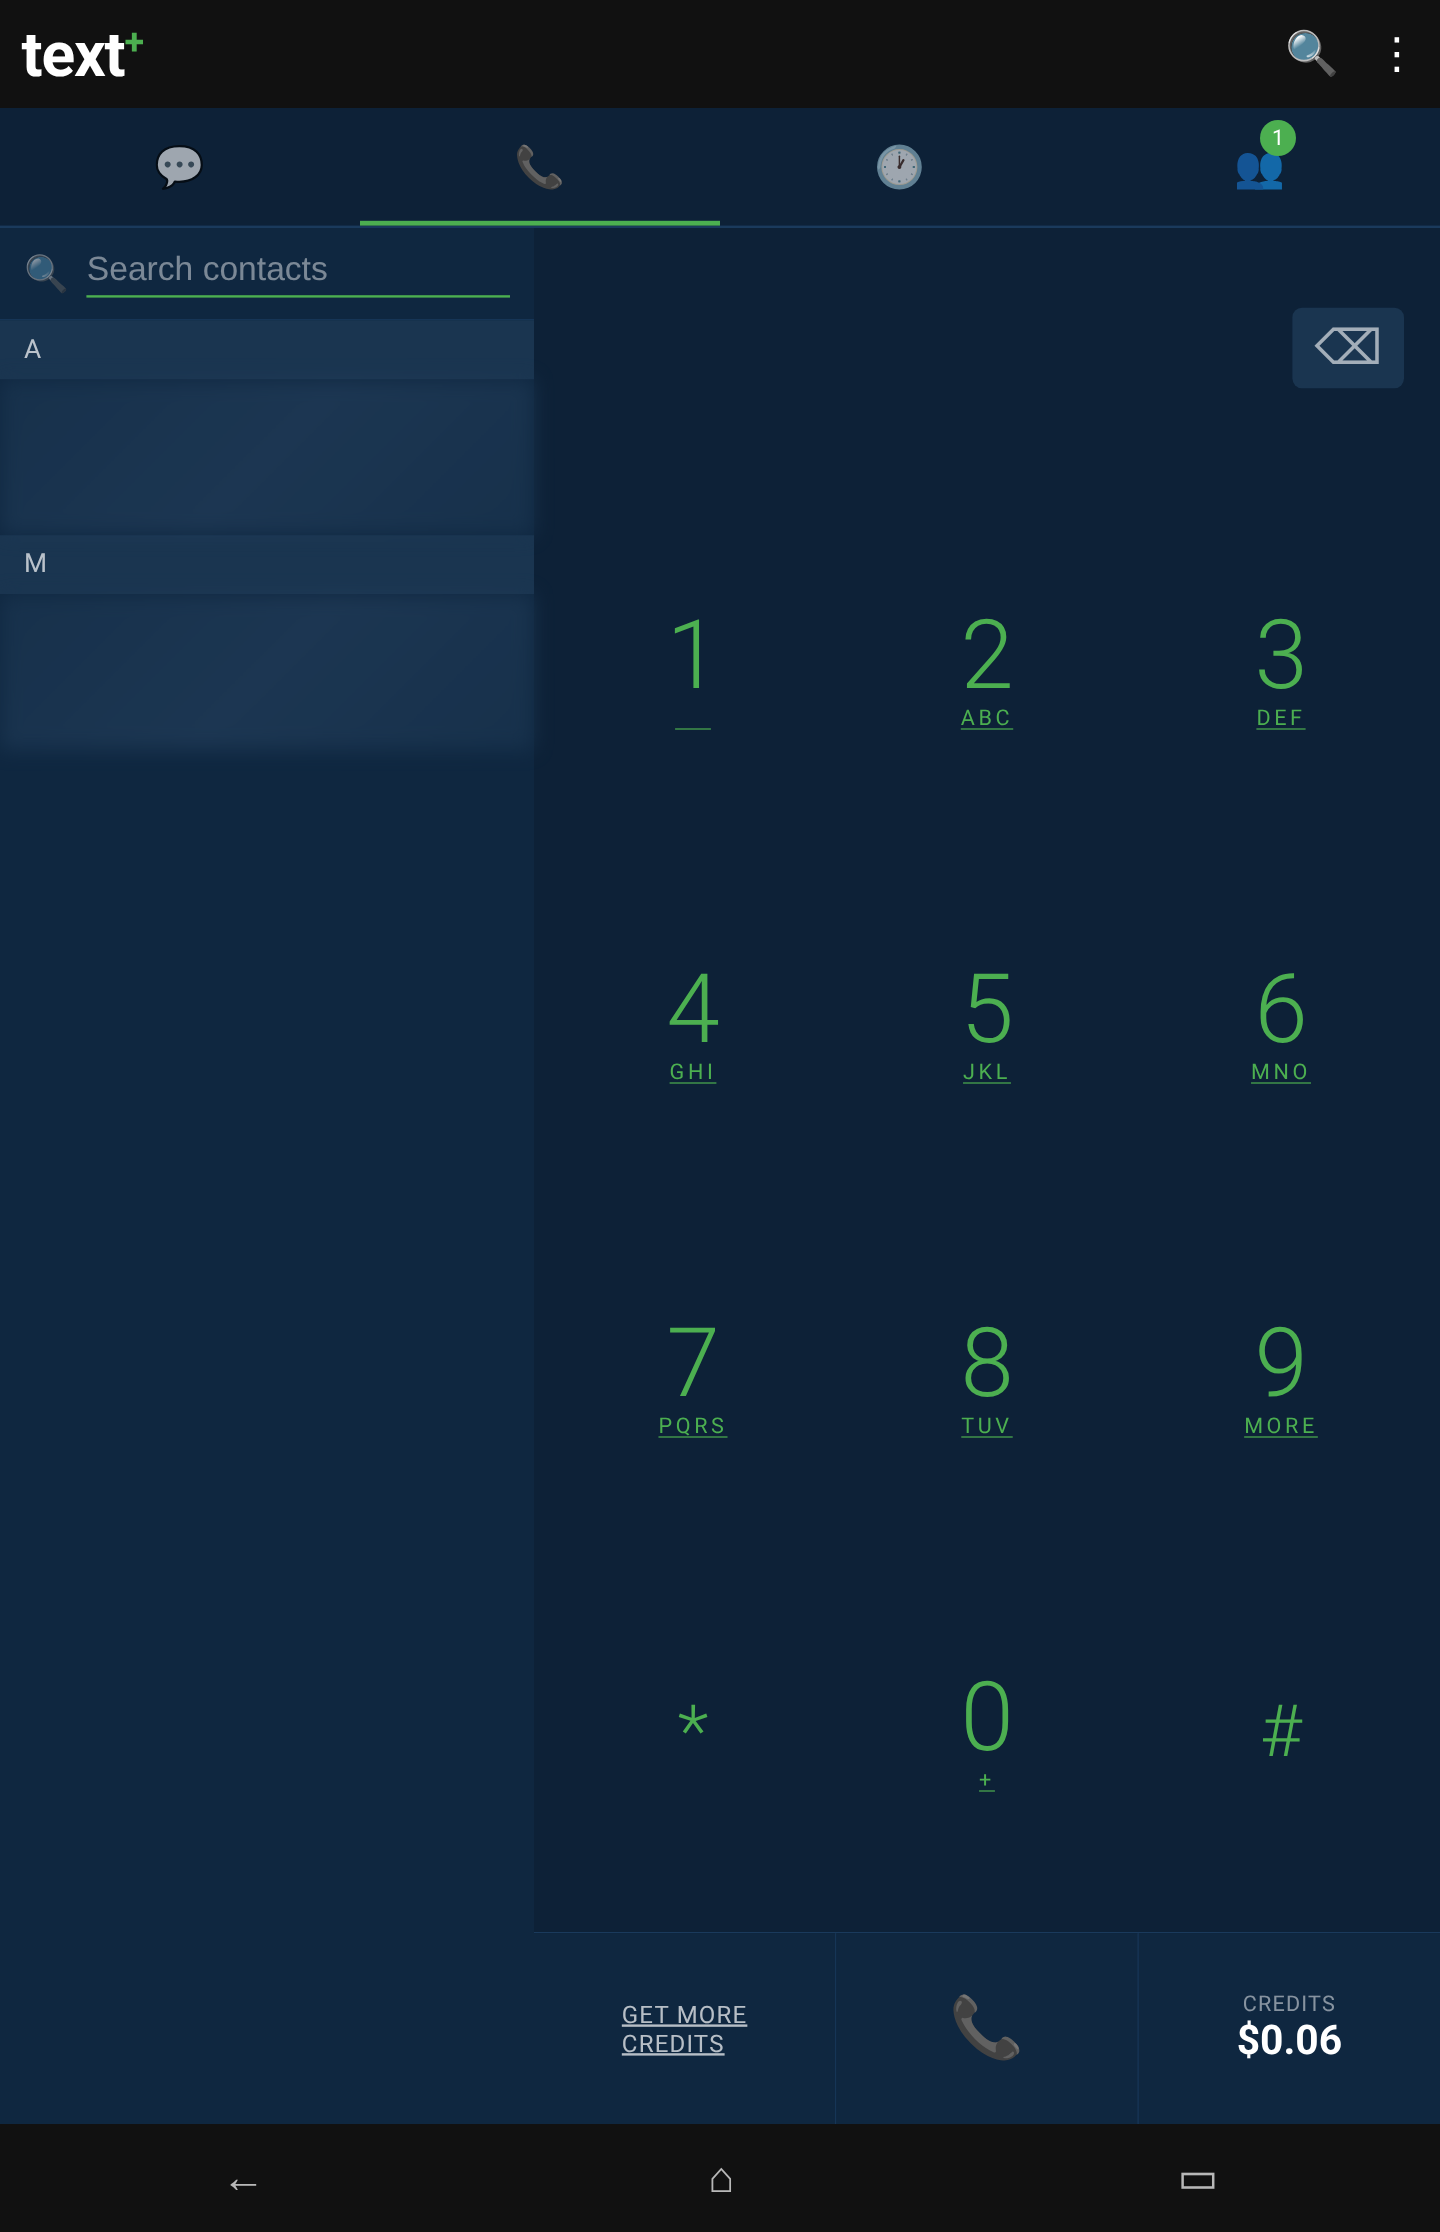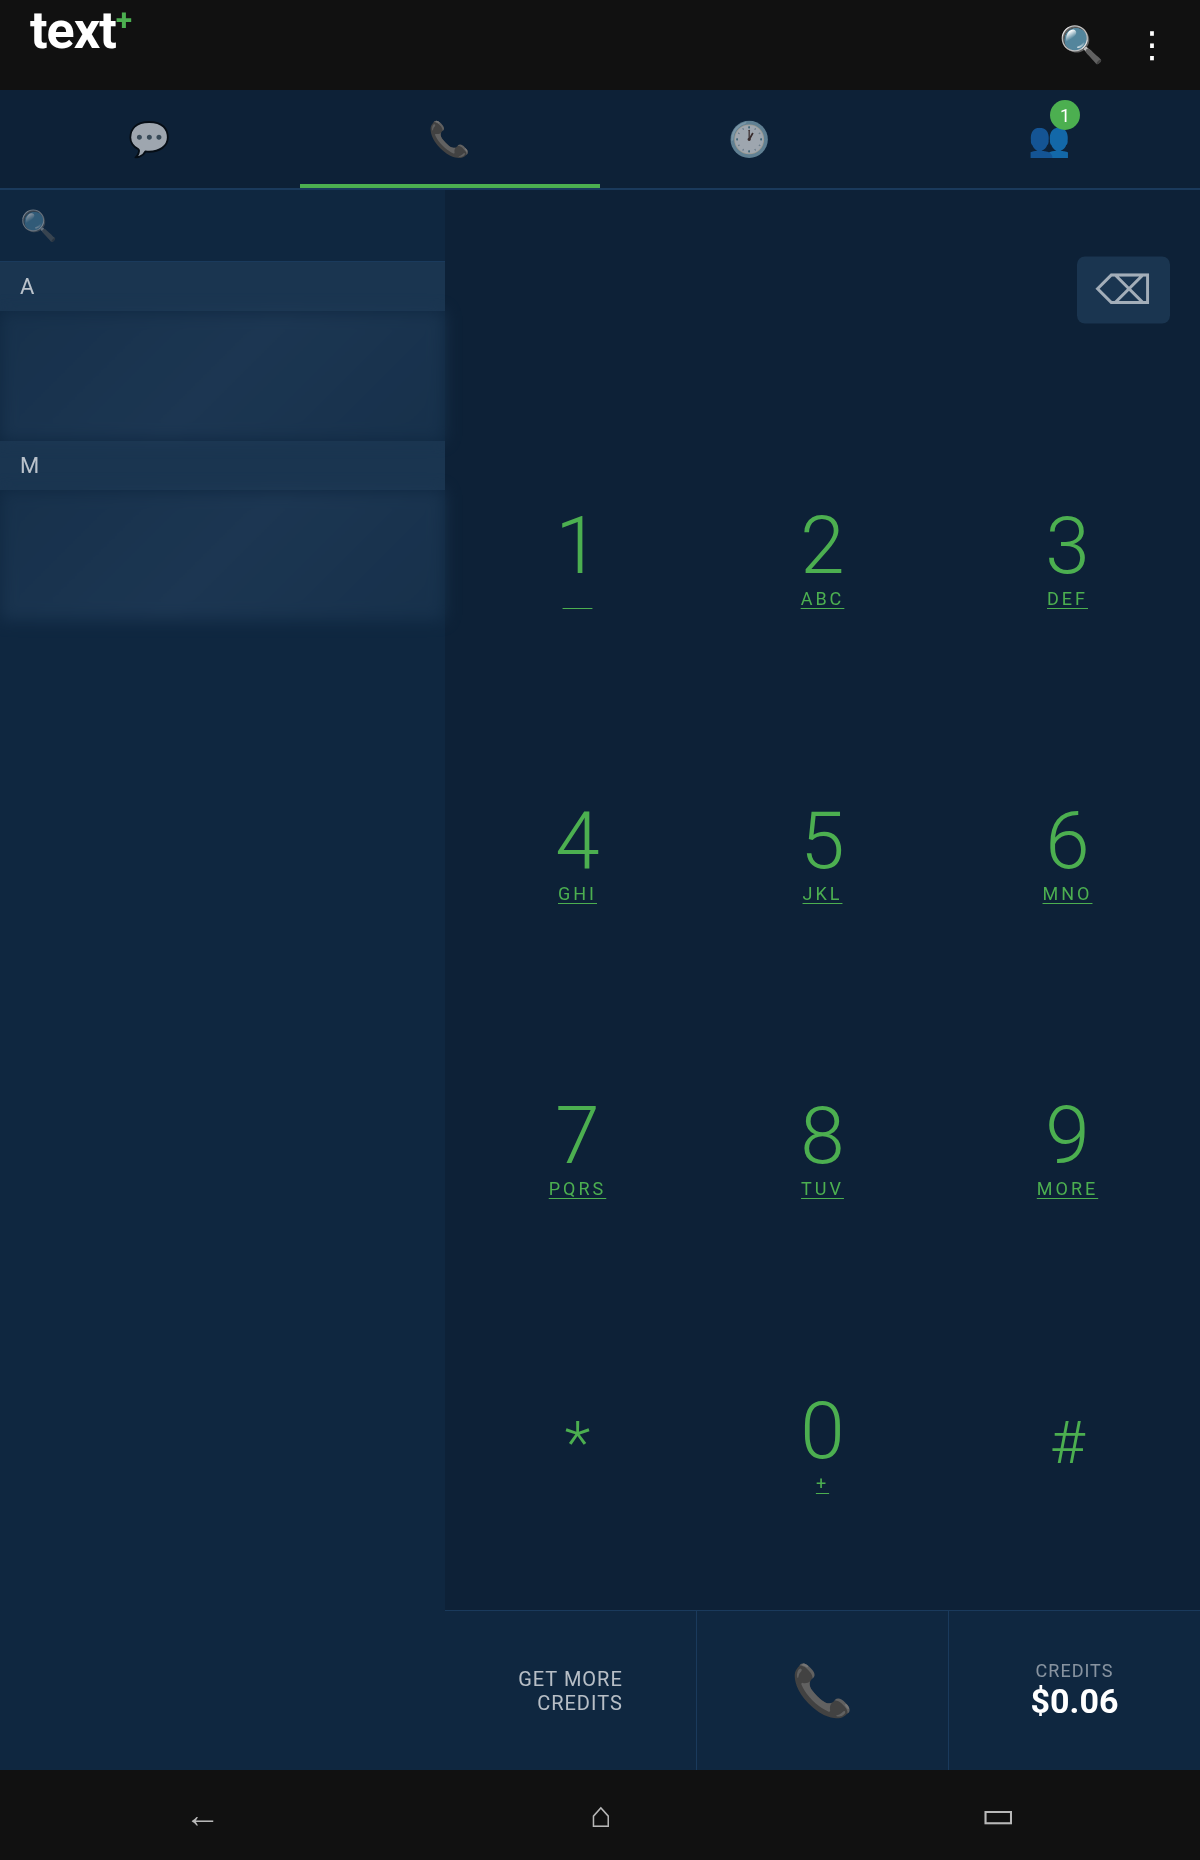--- a/index.html
+++ b/index.html
@@ -11,22 +11,23 @@
       overflow: hidden;
       position: relative;
     }
 
     
     .top-bar {
       width: 100%;
       height: 90px;
       background: #111;
       display: flex;
+      align-items: center;
       justify-content: space-between;
-      padding: 0 30px;
+      padding: 0 18px;
     }
     .app-logo {
       color: white;
       font-size: 52px;
       font-weight: bold;
       letter-spacing: -1px;
     }
     .app-logo sup {
       font-size: 30px;
       color: #4caf50;
@@ -232,22 +233,23 @@
       cursor: pointer;
       border-right: 1px solid #1a3a5c;
       background: #0f2740;
     }
     .action-btn:last-child {
       border-right: none;
     }
     .action-btn-label {
       color: rgba(255,255,255,0.7);
       font-size: 20px;
-      text-align: right;
+      text-align: left;
       letter-spacing: 1px;
+      text-decoration: underline;
     }
     .call-btn {
       background: #0f2740;
     }
     .call-icon {
       color: white;
       font-size: 50px;
     }
     .credits-label {
       color: rgba(255,255,255,0.5);
@@ -305,20 +307,21 @@
     <span class="tab-badge">1</span>
   </div>
 </div>
 
 <div class="main-layout">
 
   <div class="left-panel">
 
     <div class="search-bar">
       <div class="search-icon-wrap">🔍</div>
+      <input class="search-input" type="text" placeholder="Search contacts" style="">
     </div>
 
     <div class="section-header">
       <span>A</span>
     </div>
     <div class="contact-item blurred"></div>
 
     <div class="section-header">
       <span>M</span>
     </div>

